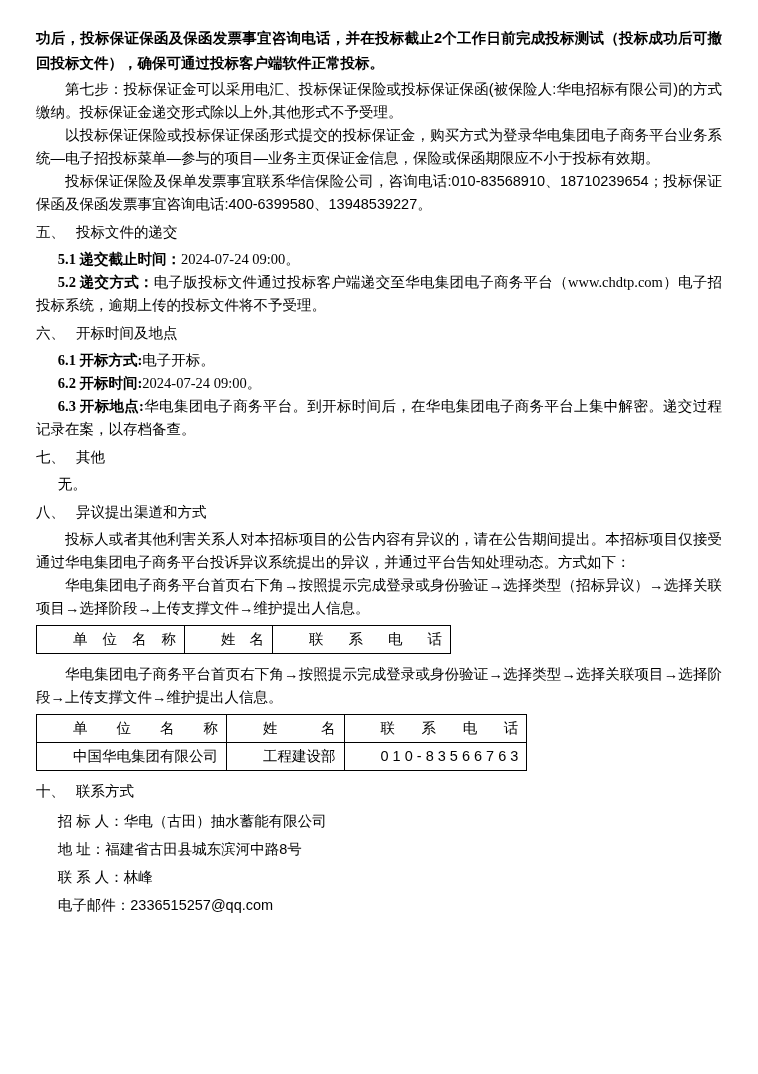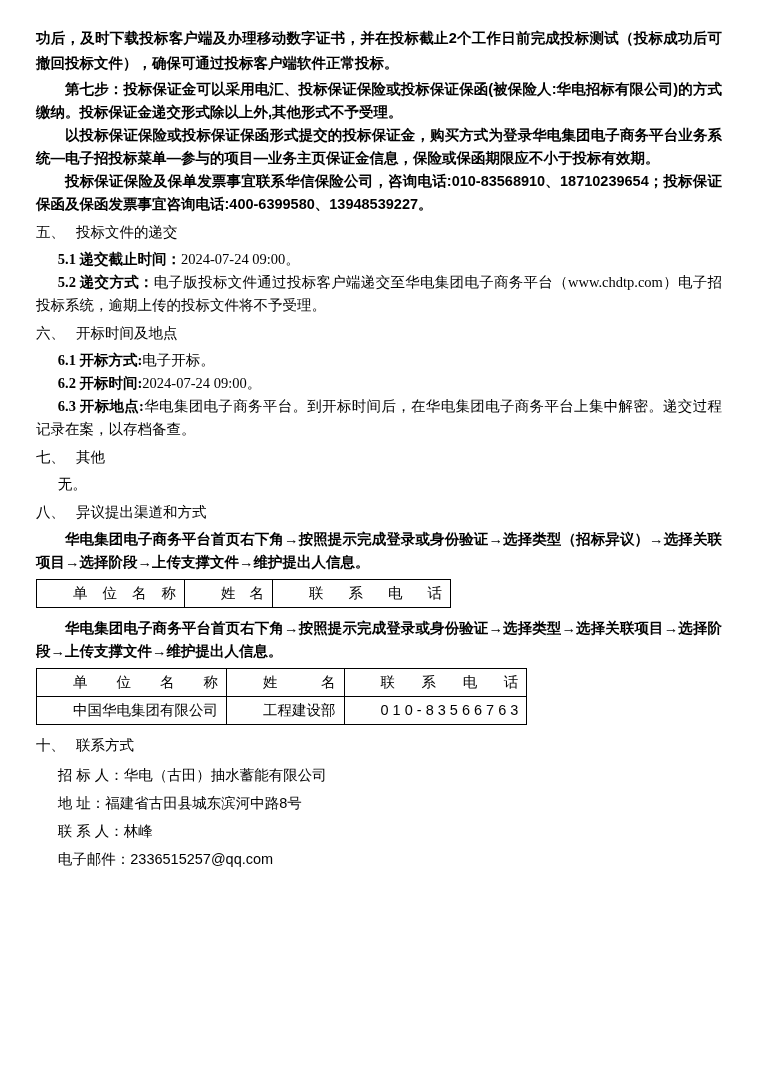--- a/index.html
+++ b/index.html
@@ -5,21 +5,21 @@
   * { margin: 0; padding: 0; box-sizing: border-box; }
   html, body { background: #ffffff; }
   body {
     width: 758px; height: 1074px; overflow: hidden;
     font-family: "Liberation Sans", sans-serif;
     color: #000000;
   }
   .doc { padding: 26px 36px 0 36px; font-size: 14.5px; line-height: 23px; text-align: justify; }
 
   .p-bold { font-weight: bold; line-height: 25px; margin-bottom: 2px; }
-  .p-indent { text-indent: 2em; font-weight: bold; }
+  .p-indent { text-indent: 2em; }
 
   .sec { margin: 5px 0 4px; }
   .sec-num { display: inline-block; width: 40px; }
 
   .sub { text-indent: 1.5em; font-family: Liberation Serif, serif; }
   .sub .lbl { font-weight: bold; }
 
   table { border-collapse: collapse; margin: 5px 0 9px; table-layout: fixed; }
   td {
     border: 1.6px solid #000000;
@@ -31,21 +31,21 @@
   .t1 .c1 { width: 148px; } .t1 .c2 { width: 88px; } .t1 .c3 { width: 178px; }
   .t2 .c1 { width: 165px; } .t2 .c2 { width: 89px; } .t2 .c3 { width: 176px; }
 
   .contact p { text-indent: 1.5em; line-height: 28px; }
 </style>
 </head>
 <body>
 
 <div class="doc">
 
-  <p class="p-bold">功后，及时下载投标客户端及办理移动数字证书，并在投标截止2个工作日前完成投标测试（投标成功后可撤回投标文件），确保可通过投标客户端软件正常投标。</p>
+  <p class="p-bold">功后，投标保证保函及保函发票事宜咨询电话，并在投标截止2个工作日前完成投标测试（投标成功后可撤回投标文件），确保可通过投标客户端软件正常投标。</p>
   <p class="p-indent">第七步：投标保证金可以采用电汇、投标保证保险或投标保证保函(被保险人:华电招标有限公司)的方式缴纳。投标保证金递交形式除以上外,其他形式不予受理。</p>
   <p class="p-indent">以投标保证保险或投标保证保函形式提交的投标保证金，购买方式为登录华电集团电子商务平台业务系统—电子招投标菜单—参与的项目—业务主页保证金信息，保险或保函期限应不小于投标有效期。</p>
   <p class="p-indent">投标保证保险及保单发票事宜联系华信保险公司，咨询电话:010-83568910、18710239654；投标保证保函及保函发票事宜咨询电话:400-6399580、13948539227。</p>
 
   <div class="sec">
     <span class="sec-num">五、</span><span>投标文件的递交</span>
   </div>
   <p class="sub">
     <span class="lbl">5.1 递交截止时间：</span><span>2024-07-24 09:00。</span>
   </p>
@@ -67,20 +67,21 @@
   </p>
 
   <div class="sec">
     <span class="sec-num">七、</span><span>其他</span>
   </div>
   <p class="sub">无。</p>
 
   <div class="sec">
     <span class="sec-num">八、</span><span>异议提出渠道和方式</span>
   </div>
+  <p class="p-indent">投标人或者其他利害关系人对本招标项目的公告内容有异议的，请在公告期间提出。本招标项目仅接受通过华电集团电子商务平台投诉异议系统提出的异议，并通过平台告知处理动态。方式如下：</p>
   <p class="p-indent">华电集团电子商务平台首页右下角→按照提示完成登录或身份验证→选择类型（招标异议）→选择关联项目→选择阶段→上传支撑文件→维护提出人信息。</p>
 
   <table class="t1">
     <tbody>
       <tr>
         <td class="c1 jc">单 位 名 称</td>
         <td class="c2 jc">姓 名</td>
         <td class="c3 jc">联 系 电 话</td>
       </tr>
     </tbody>

